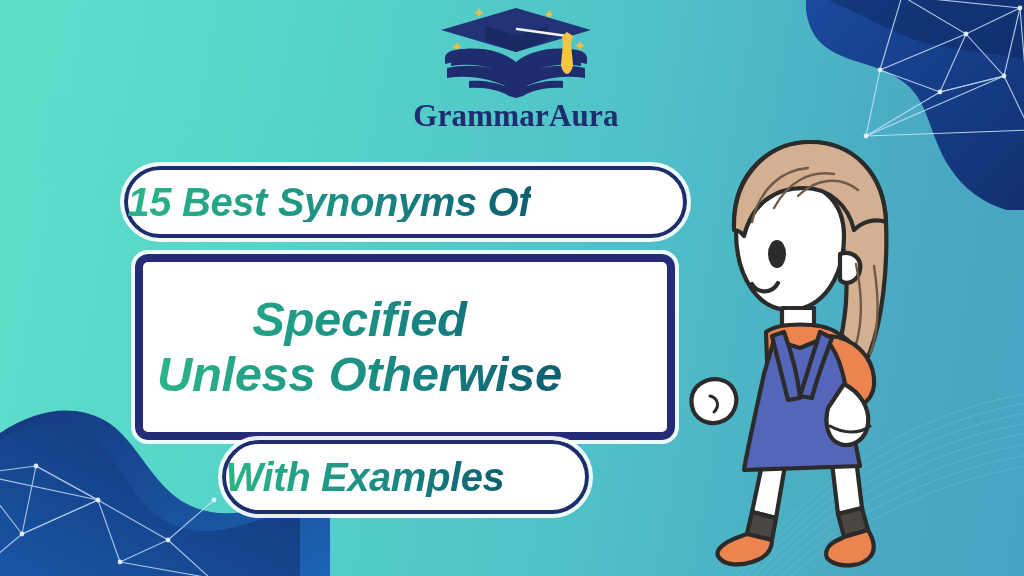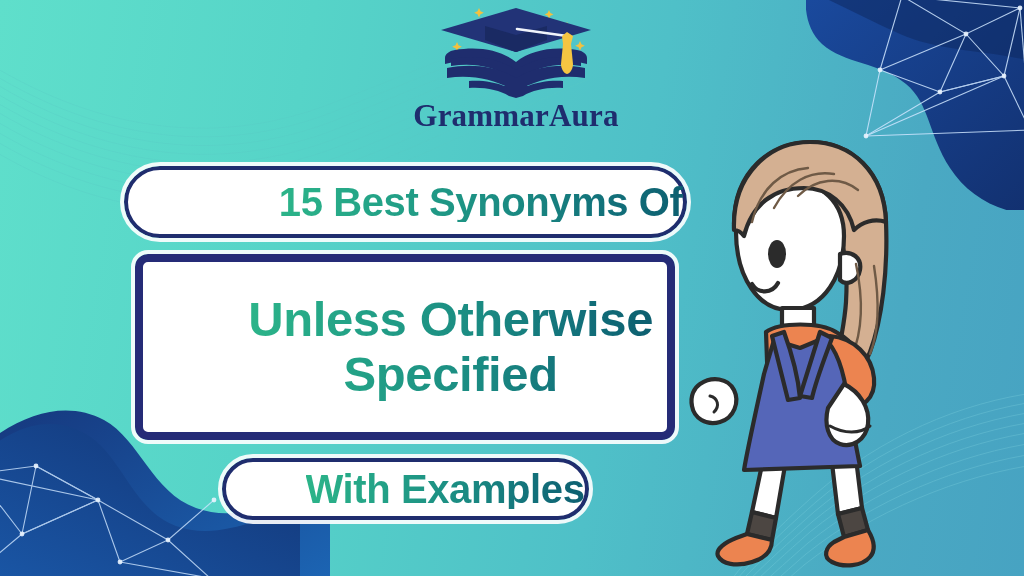--- a/index.html
+++ b/index.html
@@ -48,36 +48,37 @@
     display: flex;
     flex-direction: column;
     align-items: center;
   }
 
   .pill, .panel {
     background: #ffffff;
     box-sizing: border-box;
     display: flex;
     align-items: center;
-    justify-content: flex-end;
+    justify-content: flex-start;
     text-align: center;
     outline: 4px solid rgba(255,255,255,.9);
+    font-style: italic;
   }
   .pill {
     border: 4px solid #1f2d6e;
     border-radius: 999px;
   }
   .panel {
     border: 8px solid #252b77;
     border-radius: 13px;
   }
 
   #eyebrow-pill { width: 563px; height: 72px; }
   #main-panel   { width: 540px; height: 186px; margin-top: 16px; padding: 0 14px; }
-  #footer-pill  { width: 367px; height: 62px; margin-top: 18px; }
+  #footer-pill  { width: 367px; height: 74px; }
 
   .gtext {
     background: linear-gradient(90deg, #2cb489 0%, #23a287 26%, #1a8a82 58%, #12707a 82%, #0d5f70 100%);
     -webkit-background-clip: text;
     background-clip: text;
     color: transparent;
     -webkit-text-fill-color: transparent;
     font-weight: 700;
     letter-spacing: -.4px;
   }
@@ -246,22 +247,22 @@
   </div>
 
   <div id="title-stack">
 
     <div id="eyebrow-pill" class="pill">
       <span id="eyebrow-text" class="gtext">15 Best Synonyms Of</span>
     </div>
 
     <div id="main-panel" class="panel">
       <div id="main-title" class="gtext">
+        <div>Specified</div>
         <div>Unless Otherwise</div>
-        <div>Specified</div>
       </div>
     </div>
 
     <div id="footer-pill" class="pill">
       <span id="footer-text" class="gtext">With Examples</span>
     </div>
   </div>
 
   <div id="character">
     <svg viewBox="0 0 300 450" xmlns="http://www.w3.org/2000/svg">

